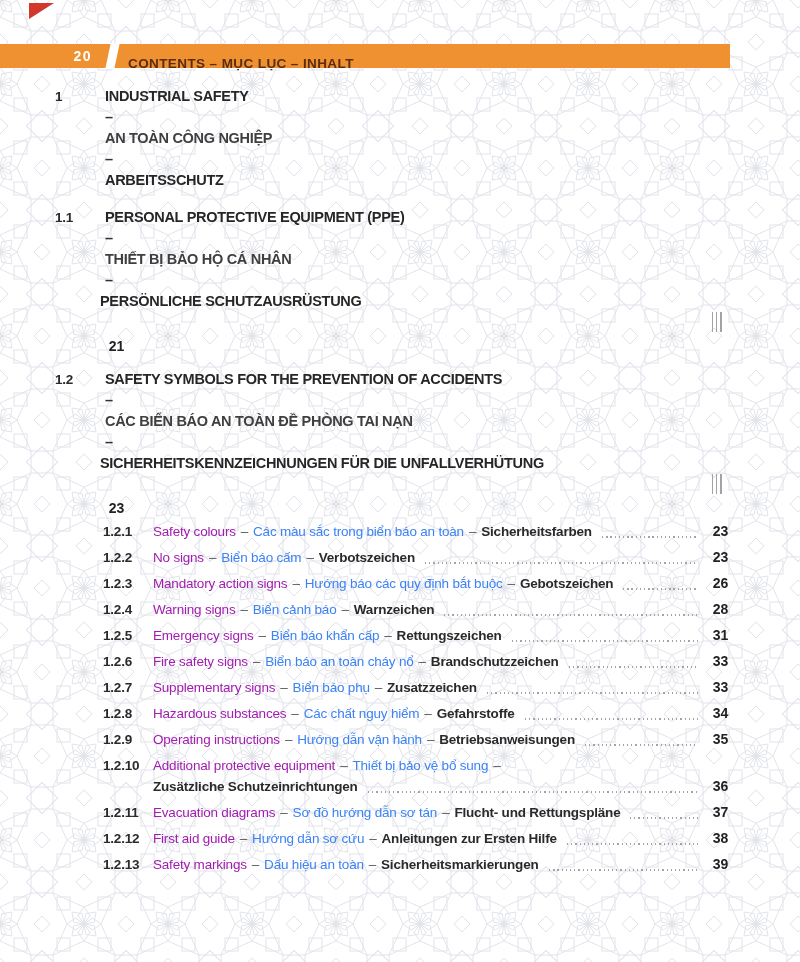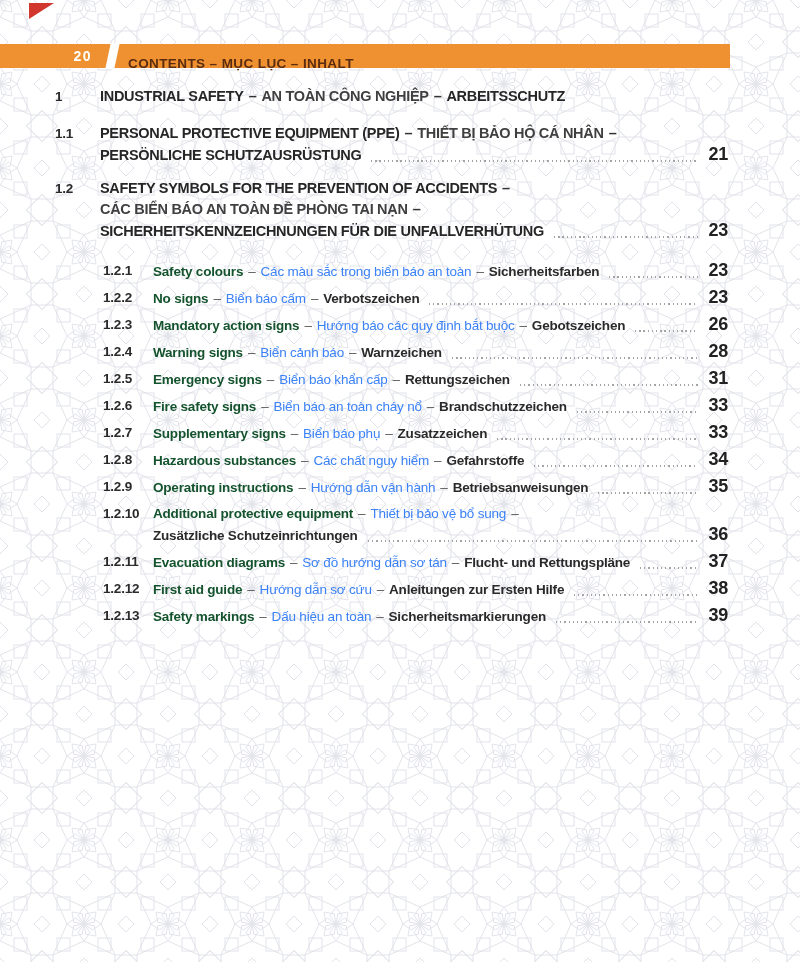--- a/index.html
+++ b/index.html
@@ -19,38 +19,38 @@
   .bar-title{position:absolute;left:128px;top:8px;height:24px;line-height:24px;font-weight:700;
     font-size:13.5px;color:var(--bar_title,#5b2c10);letter-spacing:0.4px;}
 
   
   .toc{position:absolute;top:86px;left:55px;right:72px;z-index:2;color:#262626;}
   .row{display:flex;align-items:flex-start;}
   .num{flex:0 0 45px;font-size:13.5px;font-weight:600;color:#2a2a2a;letter-spacing:-0.2px;line-height:21px;}
   .body{flex:1;min-width:0;}
   .line{display:flex;align-items:baseline;line-height:21px;flex-wrap:nowrap;}
 
-  .main .line{font-size:14.5px;font-weight:700;letter-spacing:-0.3px;color:#262626;}
+  .main .line{font-size:14.5px;font-weight:700;letter-spacing:-0.3px;color:#262626;flex-direction:column;}
   .m-vi{color:#3f3f3f;}
   .row-1{margin-bottom:16px;}
   .row-2{margin-bottom:12px;}
-  .row-3{margin-bottom:18px;}
+  .row-3{margin-bottom:2px;}
 
   .sub{margin-left:48px;margin-bottom:5px;}
   .sub .num{flex:0 0 50px;}
   .sub .line{font-size:13.5px;letter-spacing:-0.2px;}
-  .s-en{font-weight:700;color:#14532d;white-space:nowrap;}
+  .s-en{font-weight:400;color:#a21caf;white-space:nowrap;}
   .s-vi{font-weight:400;color:#3b82f6;white-space:nowrap;}
   .s-de{font-weight:700;color:#2a2a2a;white-space:nowrap;}
   .sep{color:#555;margin:0 5px;font-weight:400;}
   .main .sep{color:#333;font-weight:700;}
 
   .leader{flex:1 1 20px;align-self:flex-end;height:1.6px;margin:0 6px 4px 10px;min-width:10px;
     background-image:repeating-linear-gradient(90deg,#a3a3a3 0,#a3a3a3 1.3px,transparent 1.3px,transparent 4.2px);}
-  .pagenum{flex:0 0 auto;min-width:24px;text-align:right;font-weight:600;font-size:18px;color:#222;letter-spacing:-0.2px;}
+  .pagenum{flex:0 0 auto;min-width:24px;text-align:right;font-weight:600;font-size:14px;color:#222;letter-spacing:-0.2px;}
 </style>
 </head>
 <body>
 
 <div class="page">
 
   <svg class="bg" width="800" height="962" xmlns="http://www.w3.org/2000/svg">
     <defs>
       <g id="st8" stroke="#e2e3ea" fill="none" stroke-width="1">
         <path d="M0 0 L8.5 6 L17 0 L8.5 -6 Z M0 0 L-8.5 6 L-17 0 L-8.5 -6 Z M0 0 L-6 8.5 L0 17 L6 8.5 Z M0 0 L-6 -8.5 L0 -17 L6 -8.5 Z M0 0 L1.8 10.2 L12 12 L10.2 1.8 Z M0 0 L-10.2 1.8 L-12 12 L-1.8 10.2 Z M0 0 L-1.8 -10.2 L-12 -12 L-10.2 -1.8 Z M0 0 L10.2 -1.8 L12 -12 L1.8 -10.2 Z"></path>

